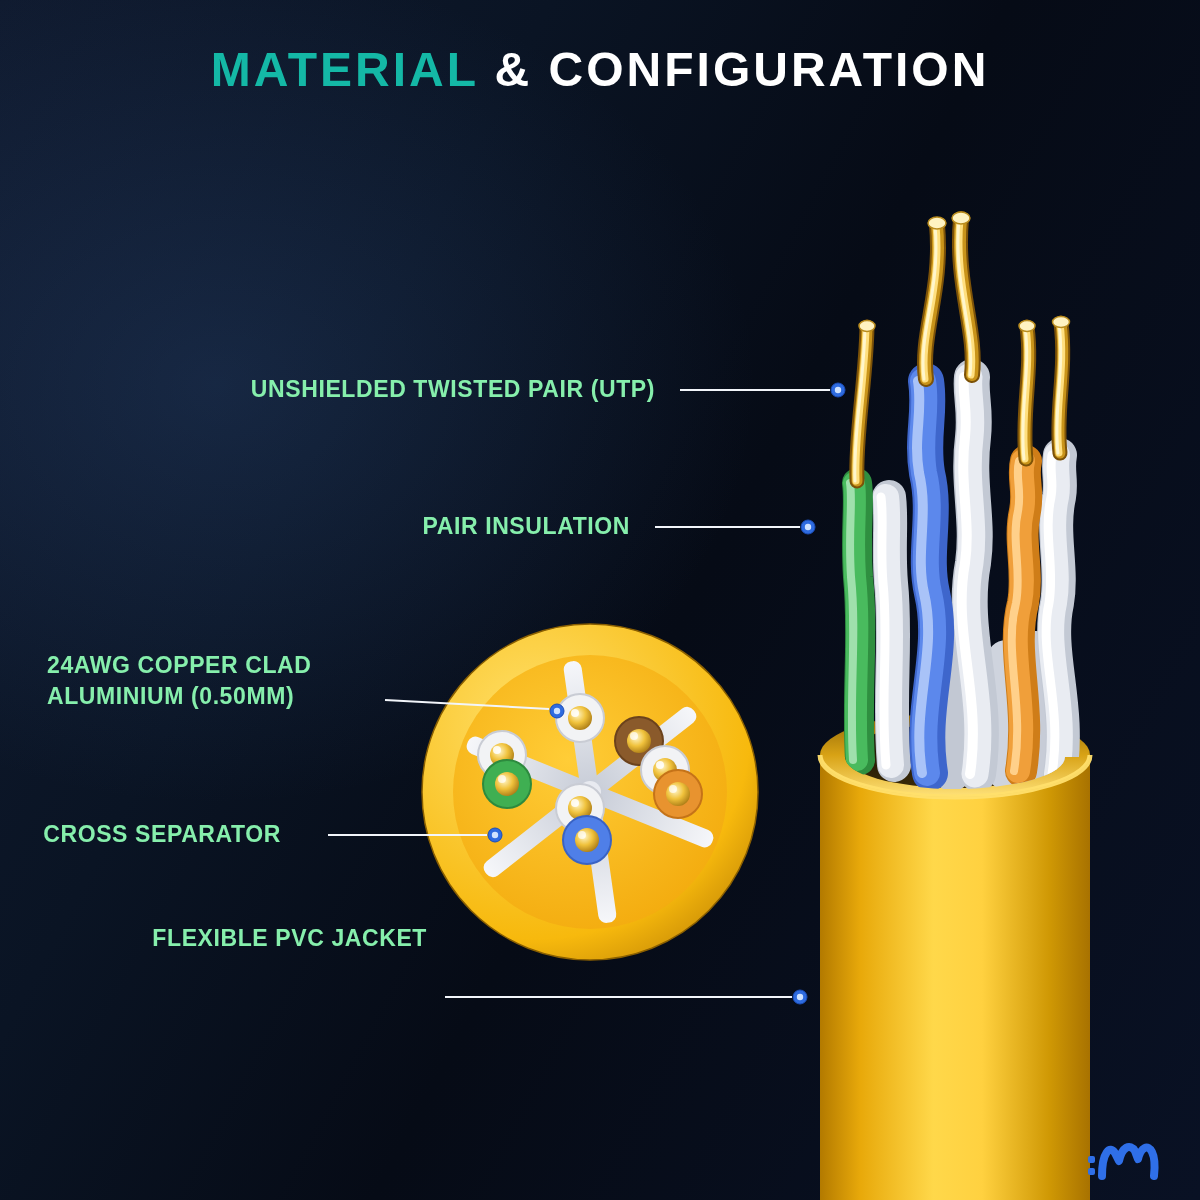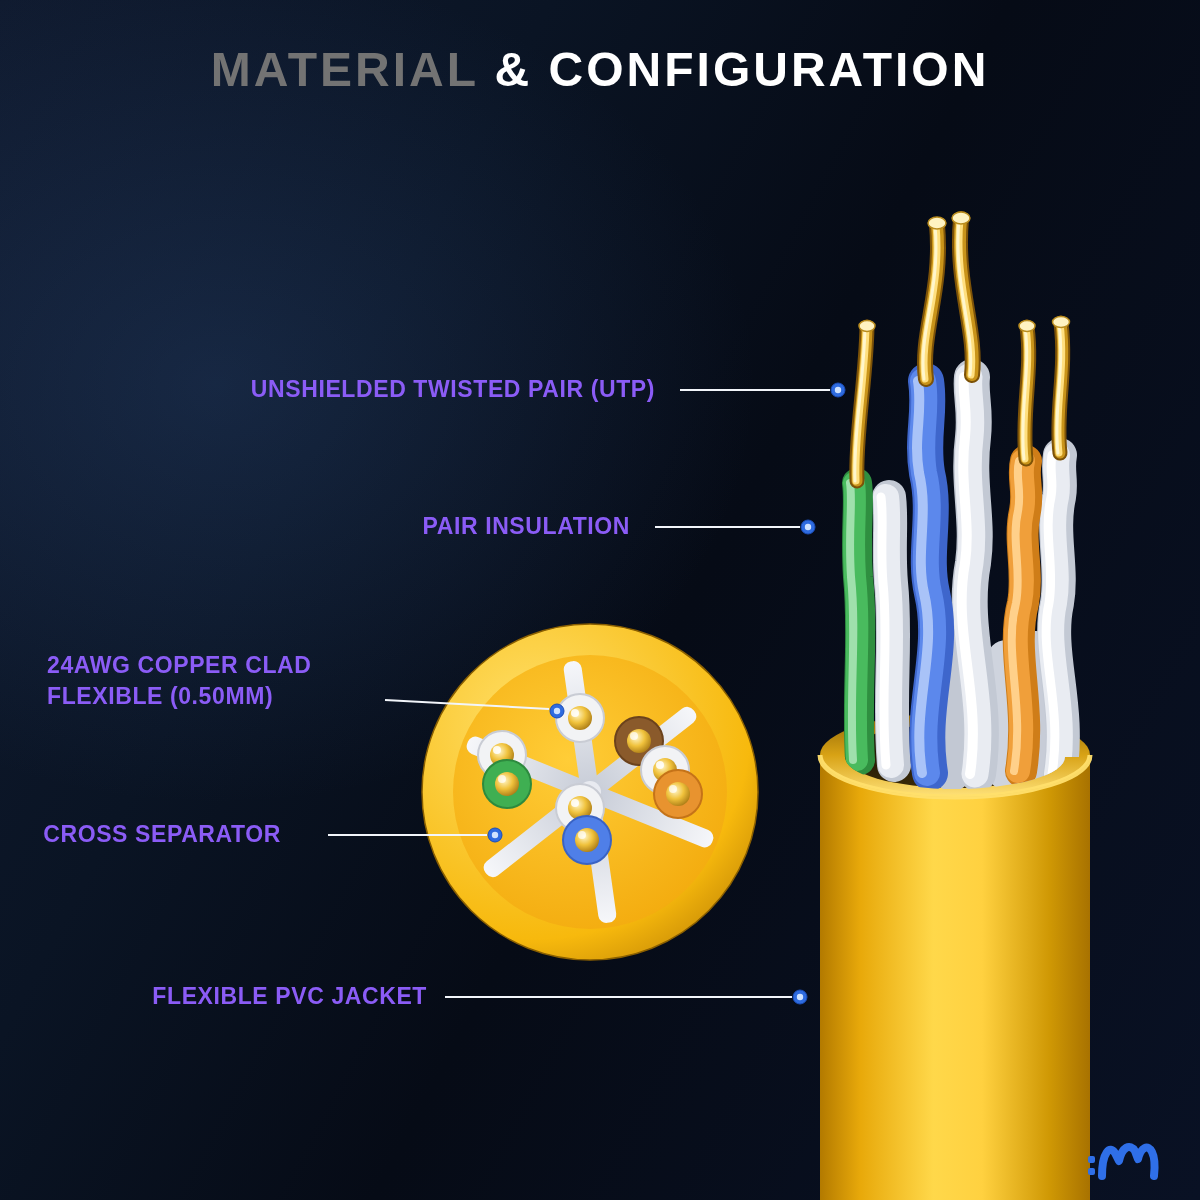--- a/index.html
+++ b/index.html
@@ -8,23 +8,23 @@
     font-family:"Liberation Sans","DejaVu Sans",sans-serif;
     background:
       radial-gradient(900px 700px at 18% 32%, rgba(52,86,140,0.28), rgba(0,0,0,0) 60%),
       linear-gradient(118deg, #101b30 0%, #0a1424 30%, #060b16 55%, #091124 100%);
     background-color:#070c16;
   }
   .title{
     position:absolute;top:42px;left:0;width:1200px;text-align:center;
     font-size:48px;font-weight:800;letter-spacing:3px;color:#ffffff;white-space:nowrap;
   }
-  .title .hl{color:#737373;}
+  .title .hl{color:#14b8a6;}
   .label{
-    position:absolute;color:#8b5cf6;font-weight:700;font-size:23px;
+    position:absolute;color:#86efac;font-weight:700;font-size:23px;
     letter-spacing:.6px;white-space:nowrap;text-align:right;
   }
   .label.wrap{white-space:normal;text-align:left;width:348px;line-height:31px;}
   svg{display:block;}
   .layer{position:absolute;}
 </style>
 </head>
 <body>
 
 <div class="title">
@@ -224,23 +224,23 @@
     <g transform="translate(179,230)">
         <circle r="24" fill="#4f7fe8" stroke="#3a63c4" stroke-width="2"></circle>
         <circle r="12" fill="url(#goldRad)"></circle>
         <circle cx="-5" cy="-5" r="4" fill="#ffffff" opacity="0.7"></circle>
       </g>
   </g>
 </svg>
 
 <div class="label" style="top:376px;right:545px;">UNSHIELDED TWISTED PAIR (UTP)</div>
 <div class="label" style="top:513px;right:570px;">PAIR INSULATION</div>
-<div class="label wrap" style="top:650px;left:47px;">24AWG COPPER CLAD FLEXIBLE (0.50MM)</div>
+<div class="label wrap" style="top:650px;left:47px;">24AWG COPPER CLAD ALUMINIUM (0.50MM)</div>
 <div class="label" style="top:821px;right:919px;">CROSS SEPARATOR</div>
-<div class="label" style="top:983px;right:773px;">FLEXIBLE PVC JACKET</div>
+<div class="label" style="top:925px;right:773px;">FLEXIBLE PVC JACKET</div>
 
 <svg class="layer" style="left:0;top:0;pointer-events:none;" width="1200" height="1200" viewBox="0 0 1200 1200">
   <g stroke="#f2f5fa" stroke-width="2">
     <line x1="680" y1="390" x2="830" y2="390"></line>
     <line x1="655" y1="527" x2="800" y2="527"></line>
     <line x1="385" y1="700" x2="549" y2="709"></line>
     <line x1="328" y1="835" x2="487" y2="835"></line>
     <line x1="445" y1="997" x2="792" y2="997"></line>
   </g>
   <g>

